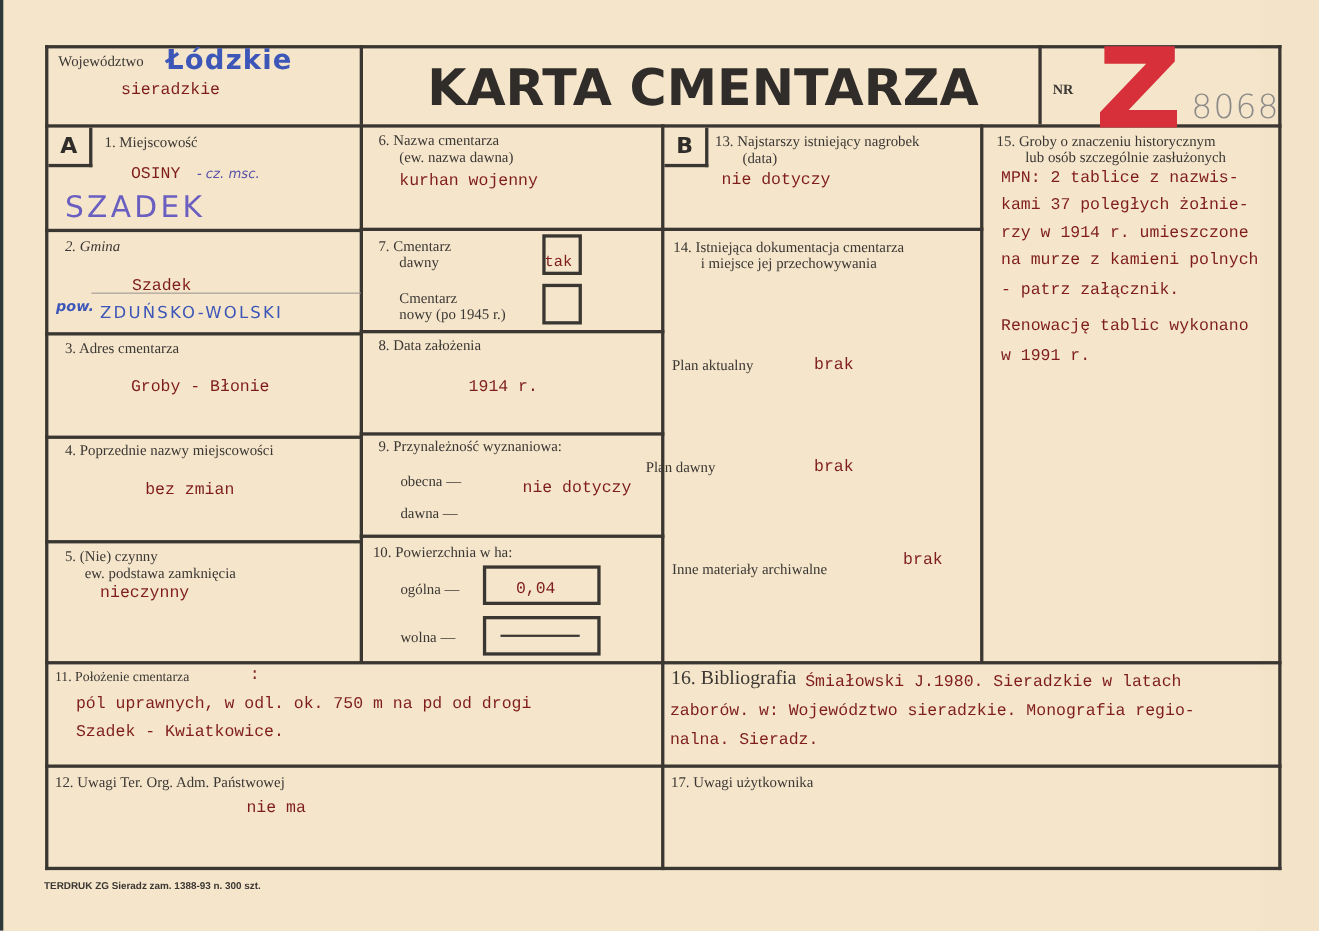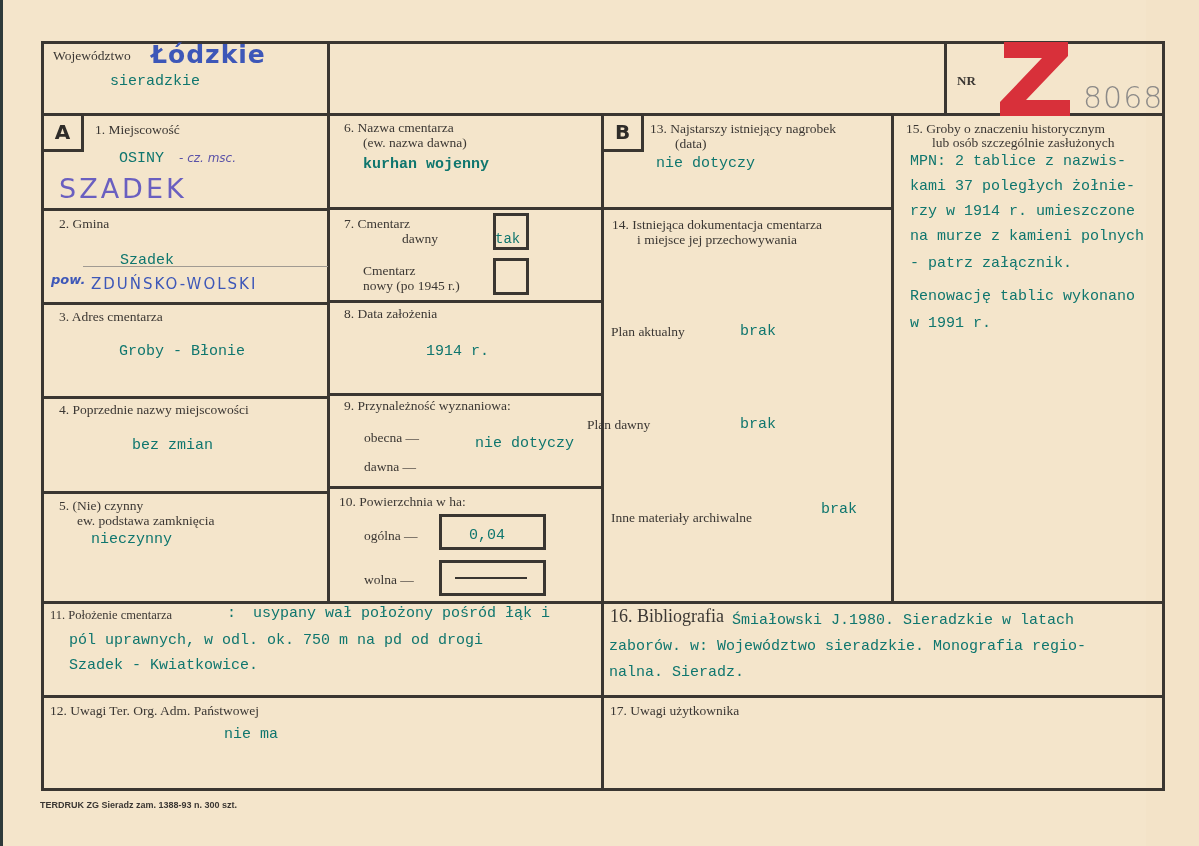--- a/index.html
+++ b/index.html
@@ -2,21 +2,21 @@
 <html><head>
 <meta charset="utf-8">
 <style>
   html, body { margin:0; padding:0; }
   body { width:1199px; height:846px; background:#f3e3c8; position:relative; overflow:hidden; }
   .card { position:absolute; left:0; top:0; width:1146px; height:846px; background:#f4e5cb; border-left:3px solid #2e3a3a; box-sizing:border-box; }
   .line { position:absolute; background:#3a3631; }
   .h { height:3px; }
   .v { width:3px; }
   .lbl { position:absolute; font-family:"Liberation Serif","DejaVu Serif",serif; font-size:13.5px; color:#3b3733; line-height:15px; white-space:pre; }
-  .typed { position:absolute; font-family:"Liberation Mono","DejaVu Sans Mono",monospace; font-size:15px; color:#0f766e; white-space:pre; }
+  .typed { position:absolute; font-family:"Liberation Mono","DejaVu Sans Mono",monospace; font-size:15px; color:#7f1d1d; white-space:pre; }
   .hand { position:absolute; font-family:"DejaVu Sans","Liberation Sans",sans-serif; color:#3d57b8; white-space:pre; }
   .box { position:absolute; border:3px solid #3a3631; box-sizing:border-box; }
   .title { position:absolute; left:330px; top:52px; width:612px; text-align:center; font-family:"DejaVu Sans","Liberation Sans",sans-serif; font-weight:bold; font-size:46px; color:#2f2c29; letter-spacing:0px; }
   .sec-box { position:absolute; width:40px; height:36px; border-right:3px solid #3a3631; border-bottom:3px solid #3a3631; box-sizing:border-box; font-family:"DejaVu Sans","Liberation Sans",sans-serif; font-weight:bold; font-size:20px; color:#2f2c29; text-align:center; line-height:32px; }
   .footer { position:absolute; left:37px; top:800px; font-family:"Liberation Sans","DejaVu Sans",sans-serif; font-size:9px; color:#3b3733; font-weight:bold; white-space:pre; }
   .z-mark { position:absolute; left:993px; top:38px; width:80px; height:80px; }
   .nr-num { position:absolute; left:1080px; top:80px; font-family:"DejaVu Sans","Liberation Sans",sans-serif; font-size:30px; color:#8c8a88; font-weight:300; letter-spacing:1px; }
 </style>
 </head>
 <body>
@@ -48,56 +48,57 @@
 
   <div class="line h" style="left:598px;top:207px;width:293px;"></div>
 
   <div class="line h" style="left:38px;top:601px;width:1124px;"></div>
   <div class="line h" style="left:38px;top:695px;width:1124px;"></div>
 
   <div class="lbl" style="left:50px;top:48px;">Województwo</div>
   <div class="hand" style="left:148px;top:40px;font-size:25px;font-weight:bold;letter-spacing:1px;">Łódzkie</div>
   <div class="typed" style="left:107px;top:73px;font-size:15px;">sieradzkie</div>
 
+  <div class="title">KARTA CMENTARZA</div>
 
   <div class="lbl" style="left:954px;top:73px;font-weight:bold;font-size:13px;">NR</div>
   <svg class="z-mark" viewBox="0 0 80 80">
     <path d="M8 4 L72 4 L72 18 L30 62 L74 62 L74 78 L4 78 L4 64 L46 20 L8 20 Z" fill="#d8303a"></path>
   </svg>
   <div class="nr-num">8068</div>
 
   <div class="sec-box" style="left:41px;top:116px;">A</div>
 
   <div class="lbl" style="left:92px;top:122px;">1. Miejscowość</div>
   <div class="typed" style="left:116px;top:150px;">OSINY</div>
   <div class="hand" style="left:176px;top:151px;font-size:12px;font-style:italic;color:#5a52a8;">- cz. msc.</div>
   <div class="hand" style="left:56px;top:173px;font-size:27px;color:#6a5fc0;letter-spacing:3px;">SZADEK</div>
 
-  <div class="lbl" style="left:56px;top:216px;">2. Gmina</div>
+  <div class="lbl" style="left:56px;top:216px;font-style:italic;">2. Gmina</div>
   <div class="typed" style="left:117px;top:252px;">Szadek</div>
   <div class="line" style="left:80px;top:266px;width:245px;height:1px;background:#a09a92;"></div>
   <div class="hand" style="left:48px;top:272px;font-size:13px;font-style:italic;font-weight:bold;">pow.</div>
   <div class="hand" style="left:88px;top:275px;font-size:15px;font-weight:normal;letter-spacing:2px;">ZDUŃSKO-WOLSKI</div>
 
   <div class="lbl" style="left:56px;top:309px;">3. Adres cmentarza</div>
   <div class="typed" style="left:116px;top:343px;">Groby - Błonie</div>
 
   <div class="lbl" style="left:56px;top:402px;">4. Poprzednie nazwy miejscowości</div>
   <div class="typed" style="left:129px;top:437px;">bez zmian</div>
 
   <div class="lbl" style="left:56px;top:498px;">5. (Nie) czynny</div>
   <div class="lbl" style="left:74px;top:513px;">ew. podstawa zamknięcia</div>
   <div class="typed" style="left:88px;top:531px;">nieczynny</div>
 
   <div class="lbl" style="left:341px;top:120px;">6. Nazwa cmentarza</div>
   <div class="lbl" style="left:360px;top:135px;">(ew. nazwa dawna)</div>
-  <div class="typed" style="left:360px;top:156px;font-weight:bold;">kurhan wojenny</div>
+  <div class="typed" style="left:360px;top:156px;">kurhan wojenny</div>
 
   <div class="lbl" style="left:341px;top:216px;">7. Cmentarz</div>
-  <div class="lbl" style="left:360px;top:231px;margin-left:39px;">dawny</div>
+  <div class="lbl" style="left:360px;top:231px;">dawny</div>
   <div class="box" style="left:490px;top:213px;width:36px;height:37px;"></div>
   <div class="typed" style="left:492px;top:231px;font-size:14px;">tak</div>
   <div class="lbl" style="left:360px;top:263px;">Cmentarz</div>
   <div class="lbl" style="left:360px;top:278px;">nowy (po 1945 r.)</div>
   <div class="box" style="left:490px;top:258px;width:36px;height:37px;"></div>
 
   <div class="lbl" style="left:341px;top:306px;">8. Data założenia</div>
   <div class="typed" style="left:423px;top:343px;">1914 r.</div>
 
   <div class="lbl" style="left:341px;top:398px;">9. Przynależność wyznaniowa:</div>
@@ -133,21 +134,20 @@
   <div class="typed" style="left:907px;top:153px;">MPN: 2 tablice z nazwis-</div>
   <div class="typed" style="left:907px;top:178px;">kami 37 poległych żołnie-</div>
   <div class="typed" style="left:907px;top:203px;">rzy w 1914 r. umieszczone</div>
   <div class="typed" style="left:907px;top:228px;">na murze z kamieni polnych</div>
   <div class="typed" style="left:907px;top:255px;">- patrz załącznik.</div>
   <div class="typed" style="left:907px;top:288px;">Renowację tablic wykonano</div>
   <div class="typed" style="left:907px;top:315px;">w 1991 r.</div>
 
   <div class="lbl" style="left:47px;top:608px;font-size:12.5px;">11. Położenie cmentarza</div>
   <div class="typed" style="left:224px;top:605px;">:</div>
-  <div class="typed" style="left:250px;top:605px;">usypany wał położony pośród łąk i</div>
   <div class="typed" style="left:66px;top:632px;">pól uprawnych, w odl. ok. 750 m na pd od drogi</div>
   <div class="typed" style="left:66px;top:657px;">Szadek - Kwiatkowice.</div>
 
   <div class="lbl" style="left:607px;top:609px;font-size:18px;">16. Bibliografia</div>
   <div class="typed" style="left:717px;top:612px;margin-left:12px;">Śmiałowski J.1980. Sieradzkie w latach</div>
   <div class="typed" style="left:606px;top:638px;">zaborów. w: Województwo sieradzkie. Monografia regio-</div>
   <div class="typed" style="left:606px;top:664px;">nalna. Sieradz.</div>
 
   <div class="lbl" style="left:47px;top:703px;">12. Uwagi Ter. Org. Adm. Państwowej</div>
   <div class="typed" style="left:221px;top:726px;">nie ma</div>

